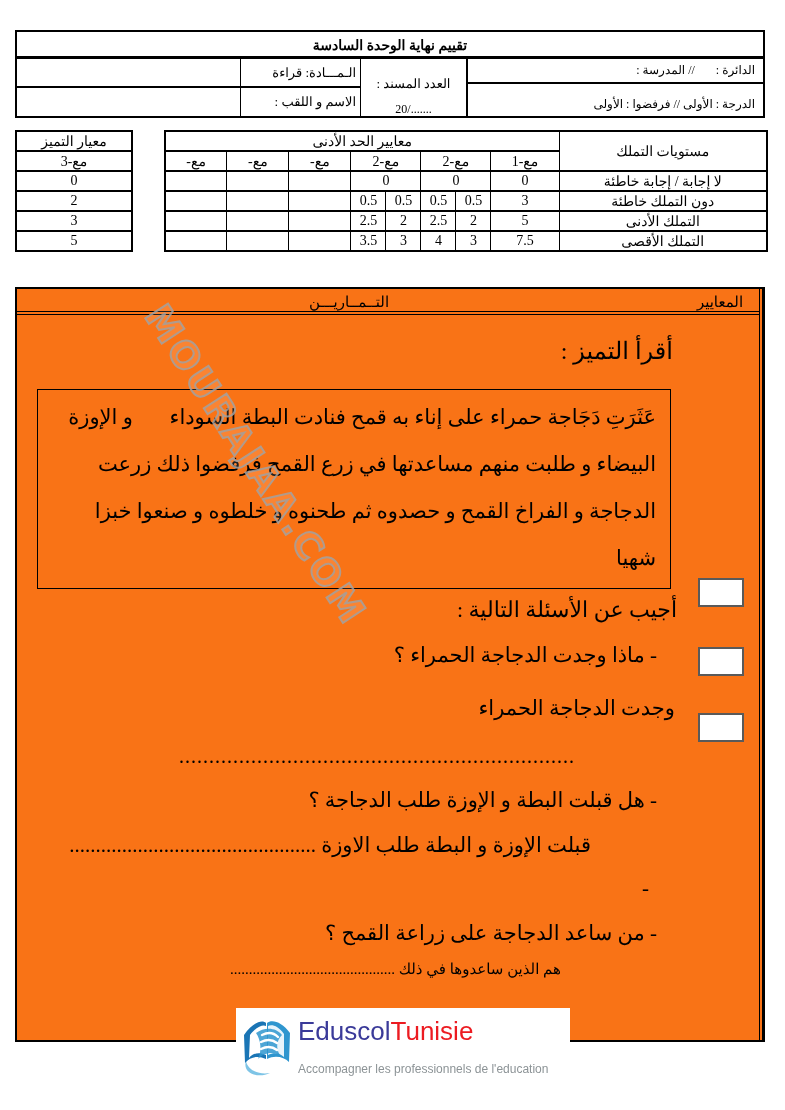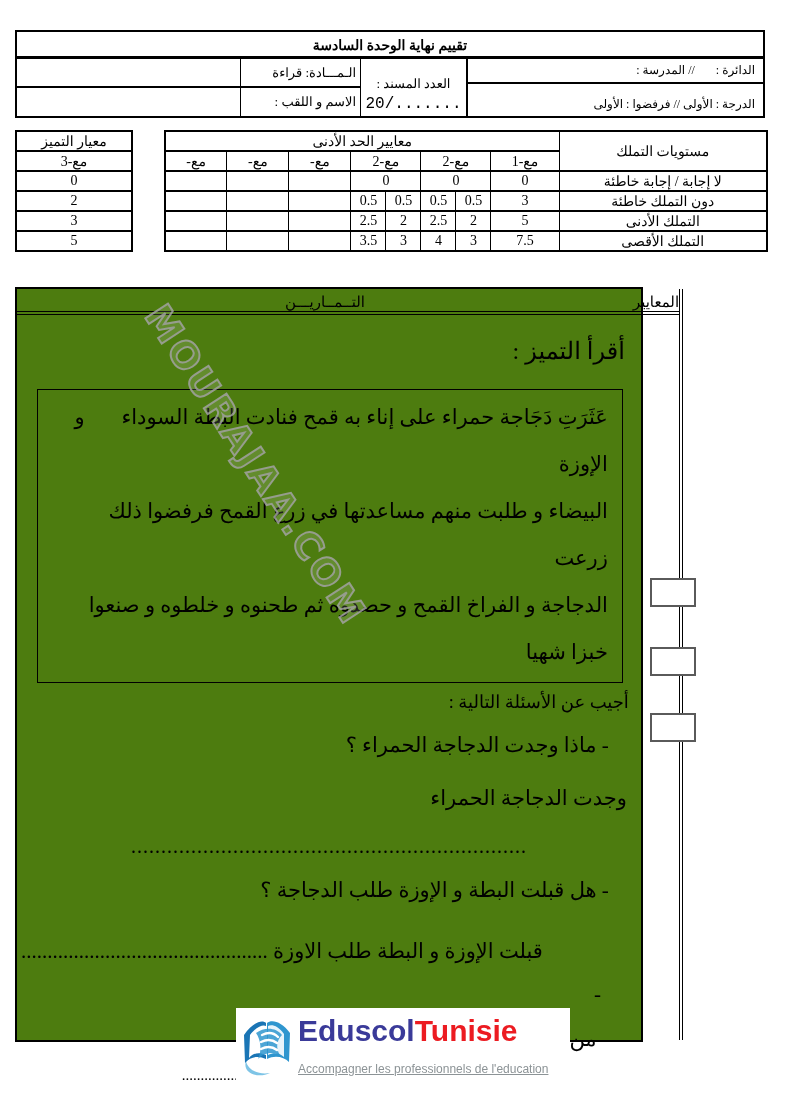--- a/index.html
+++ b/index.html
@@ -12,69 +12,69 @@
 
   
   #hdr { left: 15px; top: 30px; width: 750px; border: 2px solid #000; background: #fff; }
   #hdr .title { height: 27px; line-height: 27px; text-align: center; font-weight: bold; font-size: 14px; border-bottom: 3px solid #000; }
   #hdr .grid { display: flex; direction: rtl; height: 57px; }
   .c-right { width: 297px; border-left: 2px solid #000; display: flex; flex-direction: column; gap: 8px; }
   .c-right .row { height: 28px; display: flex; align-items: center; padding-right: 8px; font-size: 12px; }
   .c-right .row:first-child { border-bottom: 2px solid #000; height: 29px; }
   .c-mid { width: 106px; border-left: 1px solid #000; text-align: center; padding-top: 17px; }
   .c-mid .lbl { font-size: 13px; }
-  .c-mid .val { font-size: 16px; margin-top: 3px; font-family: Liberation Mono, monospace; }
+  .c-mid .val { font-size: 12px; margin-top: 10px; }
   .c-left { flex: 1; display: flex; flex-direction: column; }
   .c-left .row { height: 28px; display: flex; direction: rtl; align-items: center; }
   .c-left .row:first-child { border-bottom: 2px solid #000; height: 29px; }
   .c-left .lblcell { width: 120px; height: 100%; border-left: 1px solid #000; display: flex; align-items: center; padding-right: 4px; font-size: 13px; }
   .c-left .blank { flex: 1; height: 100%; }
 
   
   #mastery { left: 15px; top: 130px; width: 753px; display: flex; gap: 7px; }
   #mastery table { border-collapse: collapse; border: 2px solid #000; table-layout: fixed; }
   #mastery td, #mastery th { border: 1px solid #000; border-bottom-width: 2px; text-align: center; height: 20px; font-size: 14px; font-weight: normal; padding: 0 2px; }
   .t-exc { width: 141px; }
   .t-min { width: 724px; margin-left: 24px; }
   .hdr-ar { font-size: 13px; }
   .lvl { font-size: 13px; }
 
   
-  #exercises { left: 15px; top: 287px; width: 628px; height: 755px; border: 2px solid #000; display: flex; background: #4d7c0f; }
+  #exercises { left: 15px; top: 287px; width: 750px; height: 755px; border: 2px solid #000; display: flex; background: #f97316; }
   .ex-main { width: 664px; direction: rtl; display: flex; flex-direction: column; }
   .ex-criteria { flex: 1; border-right: 4px double #000; position: relative; }
   .col-hdr { height: 26px; line-height: 26px; text-align: center; border-bottom: 4px double #000; font-size: 15px; }
   .ex-content { padding: 0 4px; }
   .h-read { font-size: 24px; margin: 22px 4px 0 0; }
   .passage { border: 1px solid #000; margin: 24px 6px 0 16px; padding: 4px 14px 6px 14px; font-size: 21px; line-height: 47px; }
-  .h-answer { font-size: 18px; margin: 8px 0 0 0; }
+  .h-answer { font-size: 22px; margin: 8px 0 0 0; }
   .q { font-size: 21px; margin-top: 20px; padding-right: 20px; }
   .a1 { font-size: 21px; margin-top: 28px; padding-right: 2px; }
   .dotline { font-size: 20px; margin-top: 24px; text-align: right; padding-right: 102px; white-space: nowrap; overflow: hidden; letter-spacing: 1px; }
-  .a2 { font-size: 21px; margin-top: 36px; padding-right: 86px; white-space: nowrap; overflow: hidden; }
+  .a2 { font-size: 21px; margin-top: 20px; padding-right: 86px; white-space: nowrap; overflow: hidden; }
   .dashline { font-size: 21px; margin-top: 18px; padding-right: 28px; }
   .a3 { font-size: 15px; margin-top: 14px; padding-right: 116px; white-space: nowrap; overflow: hidden; }
   .chk { position: absolute; width: 46px; height: 29px; border: 2px solid #5a5a5a; background: #fff; left: 17px; }
   #chk1 { top: 289px; } #chk2 { top: 358px; } #chk3 { top: 424px; }
 
   
   #watermark {
     left: 172px; top: 297px; transform: rotate(57deg); transform-origin: 0 0;
     font-family: "DejaVu Sans", sans-serif; font-weight: bold; font-size: 37px;
     letter-spacing: 3px; white-space: nowrap;
     color: rgba(255,255,255,0.15); -webkit-text-stroke: 2px #a3a3a3;
     opacity: 0.85; z-index: 40; pointer-events: none;
   }
 
   
   #logo { left: 236px; top: 1008px; width: 334px; height: 76px; background: #fff; display: flex; align-items: center; z-index: 50; }
   #logo .mark { width: 62px; height: 66px; flex: none; }
   #logo .txt { margin-right: 4px; font-family: "Liberation Sans", sans-serif; }
-  #logo .brand { font-weight: bold; font-size: 30px; line-height: 30px; }
-  #logo .tagline { font-size: 12px; margin-top: 16px; text-decoration: underline; }
+  #logo .brand { font-weight: normal; font-size: 26px; line-height: 30px; }
+  #logo .tagline { font-size: 12px; margin-top: 16px; }
 </style>
 </head>
 <body>
 
 <div id="hdr" class="abs">
   <div class="title" dir="rtl">تقييم نهاية الوحدة السادسة</div>
   <div class="grid">
     <div class="c-right">
       <div class="row" dir="rtl">الدائرة :  &nbsp;&nbsp;&nbsp;&nbsp;&nbsp; // المدرسة :</div>
       <div class="row" dir="rtl">الدرجة : الأولى // فرفضوا : الأولى</div>

